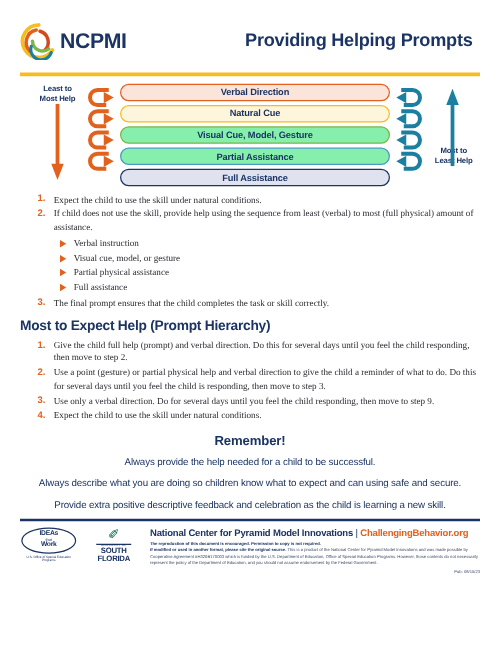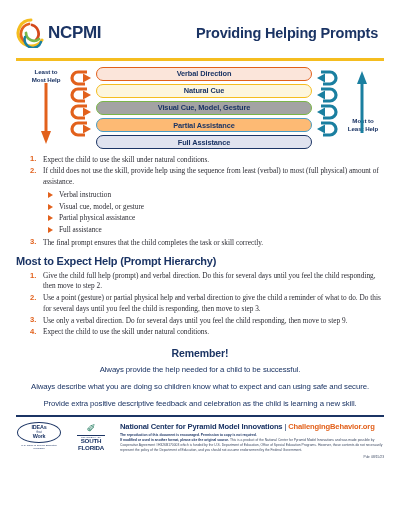--- a/index.html
+++ b/index.html
@@ -237,24 +237,24 @@
       </g>
     </svg>
 
     <div class="bars">
       <div class="bar" id="bar1" style="border-color: rgb(226, 97, 28); background: rgb(251, 229, 218);">
         <span>Verbal Direction</span>
       </div>
       <div class="bar" id="bar0" style="border-color: rgb(245, 189, 31); background: rgb(253, 246, 221);">
         <span>Natural Cue</span>
       </div>
-      <div class="bar" id="bar2" style="border-color: rgb(122, 182, 72); background: #a3a3a3;">
+      <div class="bar" id="bar2" style="border-color: rgb(122, 182, 72); background: #86efac;">
         <span>Visual Cue, Model, Gesture</span>
       </div>
-      <div class="bar" id="bar3" style="border-color: rgb(74, 156, 196); background: #fdba74;">
+      <div class="bar" id="bar3" style="border-color: rgb(74, 156, 196); background: #86efac;">
         <span>Partial Assistance</span>
       </div>
       <div class="bar" id="bar4" style="border-color: rgb(27, 52, 100); background: rgb(224, 227, 239);">
         <span>Full Assistance</span>
       </div>
     </div>
   </div>
 
   <div class="content">
 

